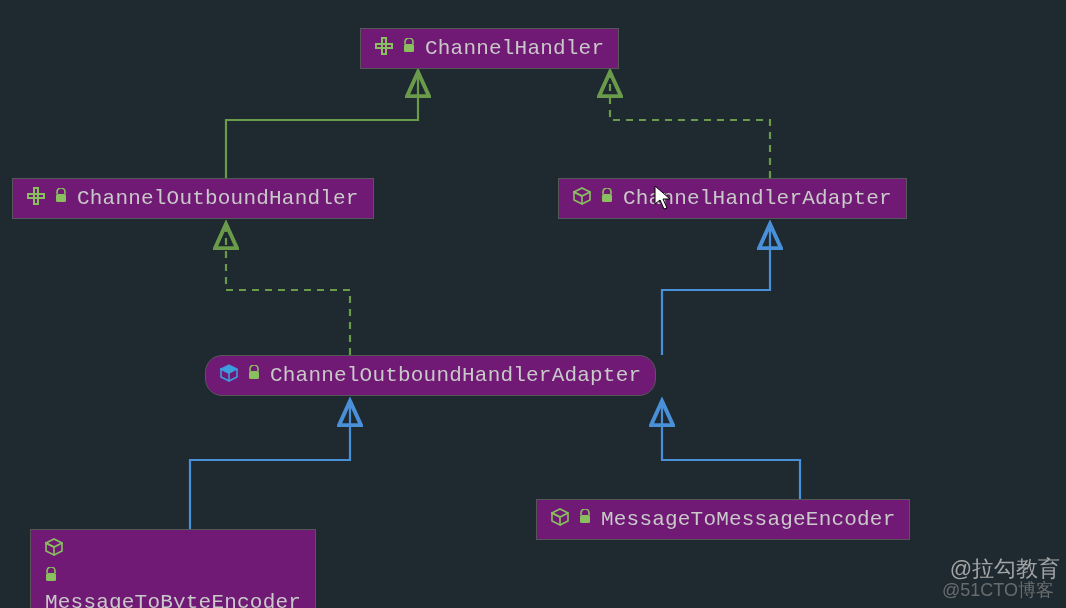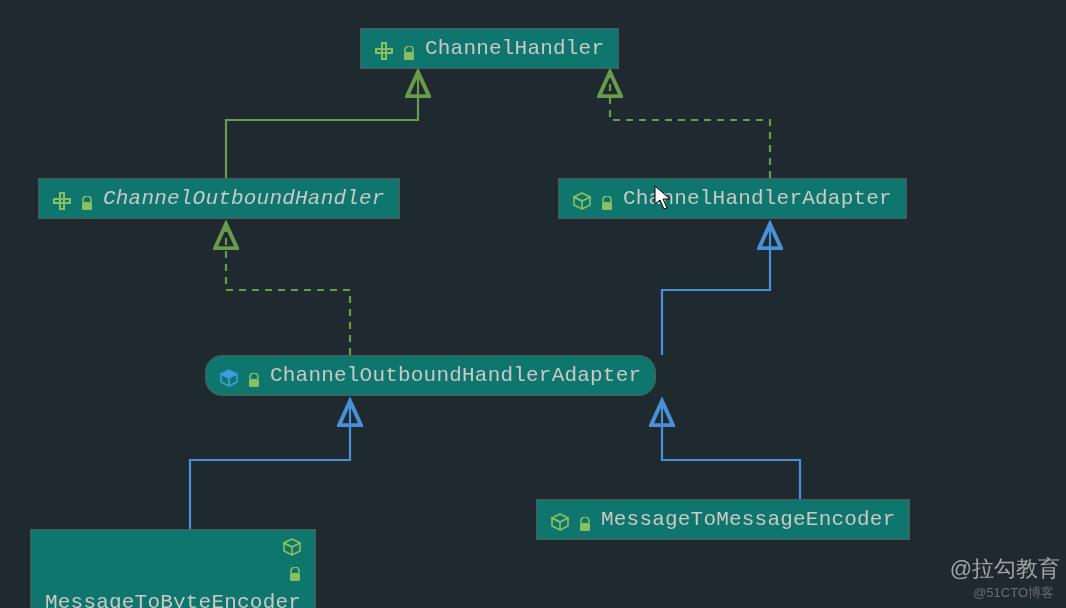--- a/index.html
+++ b/index.html
@@ -6,24 +6,24 @@
   body {
     background: #1f2a30;
     width: 1066px;
     height: 608px;
     position: relative;
     font-family: "SFMono-Regular", Consolas, "Liberation Mono", Menlo, monospace;
     overflow: hidden;
   }
   .node {
     position: absolute;
-    background: #0f766e;
+    background: #701a75;
     border: 1px solid #555759;
     display: flex;
-    align-items: flex-end;
+    align-items: flex-start;
     padding: 8px 14px;
     gap: 10px;
     color: #c9c9c9;
     font-size: 21px;
     white-space: nowrap;
   }
   .label { font-weight: 500; letter-spacing: 0.2px; }
   .icon { display: inline-block; width: 18px; height: 18px; position: relative; flex-shrink: 0; }
   .icon-lock { width: 12px; height: 15px; position: relative; top: 1px; }
   
@@ -48,21 +48,21 @@
     font-family: -apple-system, Helvetica, Arial, sans-serif;
     font-size: 22px;
     opacity: 0.85;
   }
   .watermark2 {
     position: absolute;
     right: 12px;
     bottom: 6px;
     color: #8f8f8f;
     font-family: -apple-system, Helvetica, Arial, sans-serif;
-    font-size: 13px;
+    font-size: 18px;
     opacity: 0.65;
   }
   .cursor {
     position: absolute;
     z-index: 50;
     pointer-events: none;
   }
 </style>
 </head>
 <body>
@@ -94,21 +94,21 @@
   <span class="icon interface-icon"></span>
   <span class="icon icon-lock lock-icon">
     <svg viewBox="0 0 12 15">
         <path d="M2 6 V4 a4 4 0 0 1 8 0 V6" fill="none" stroke="#8abf5f" stroke-width="1.6"></path>
         <rect x="1" y="6" width="10" height="8" rx="1.5" fill="#8abf5f"></rect>
       </svg>
   </span>
   <span class="label">ChannelHandler</span>
 </div>
 
-<div class="node" style="left:38px; top:178px;font-style:italic;">
+<div class="node" style="left:12px; top:178px;">
   <span class="icon interface-icon"></span>
   <span class="icon icon-lock lock-icon">
     <svg viewBox="0 0 12 15">
         <path d="M2 6 V4 a4 4 0 0 1 8 0 V6" fill="none" stroke="#8abf5f" stroke-width="1.6"></path>
         <rect x="1" y="6" width="10" height="8" rx="1.5" fill="#8abf5f"></rect>
       </svg>
   </span>
   <span class="label">ChannelOutboundHandler</span>
 </div>
 

